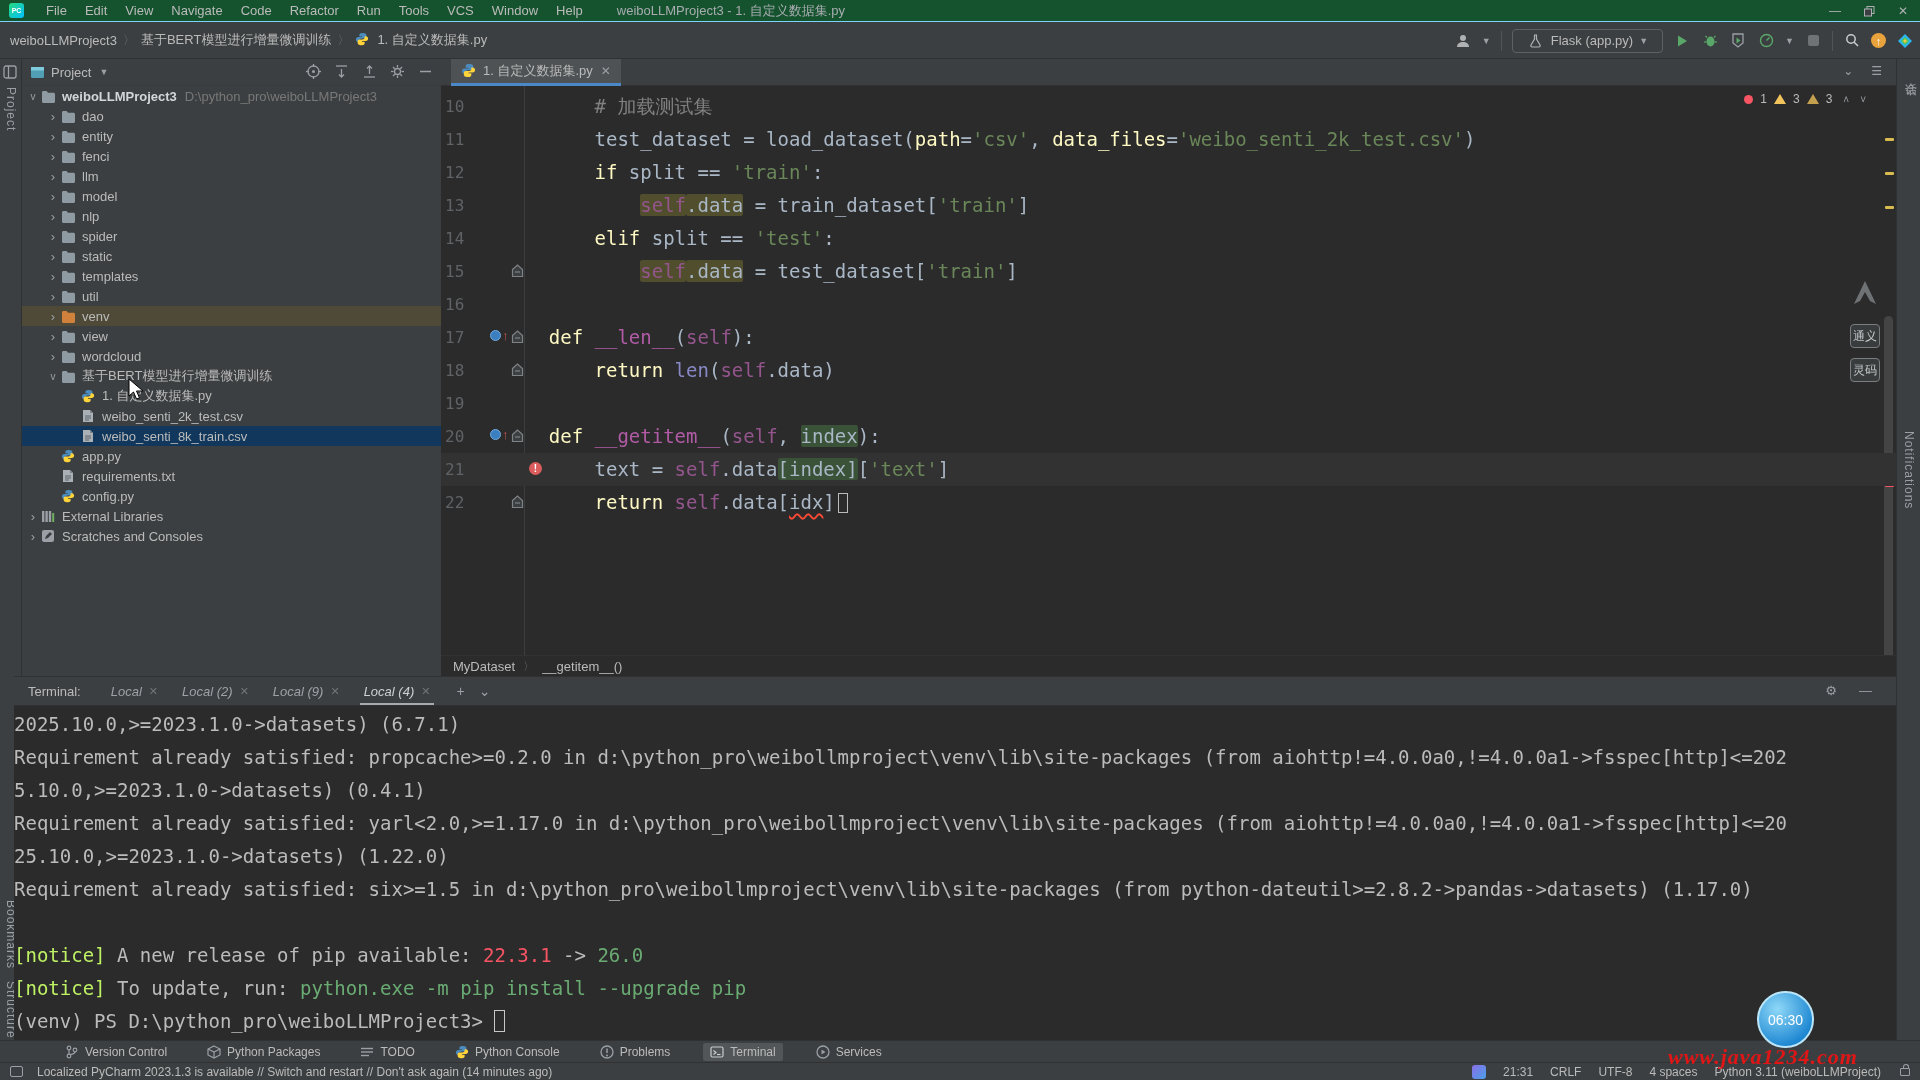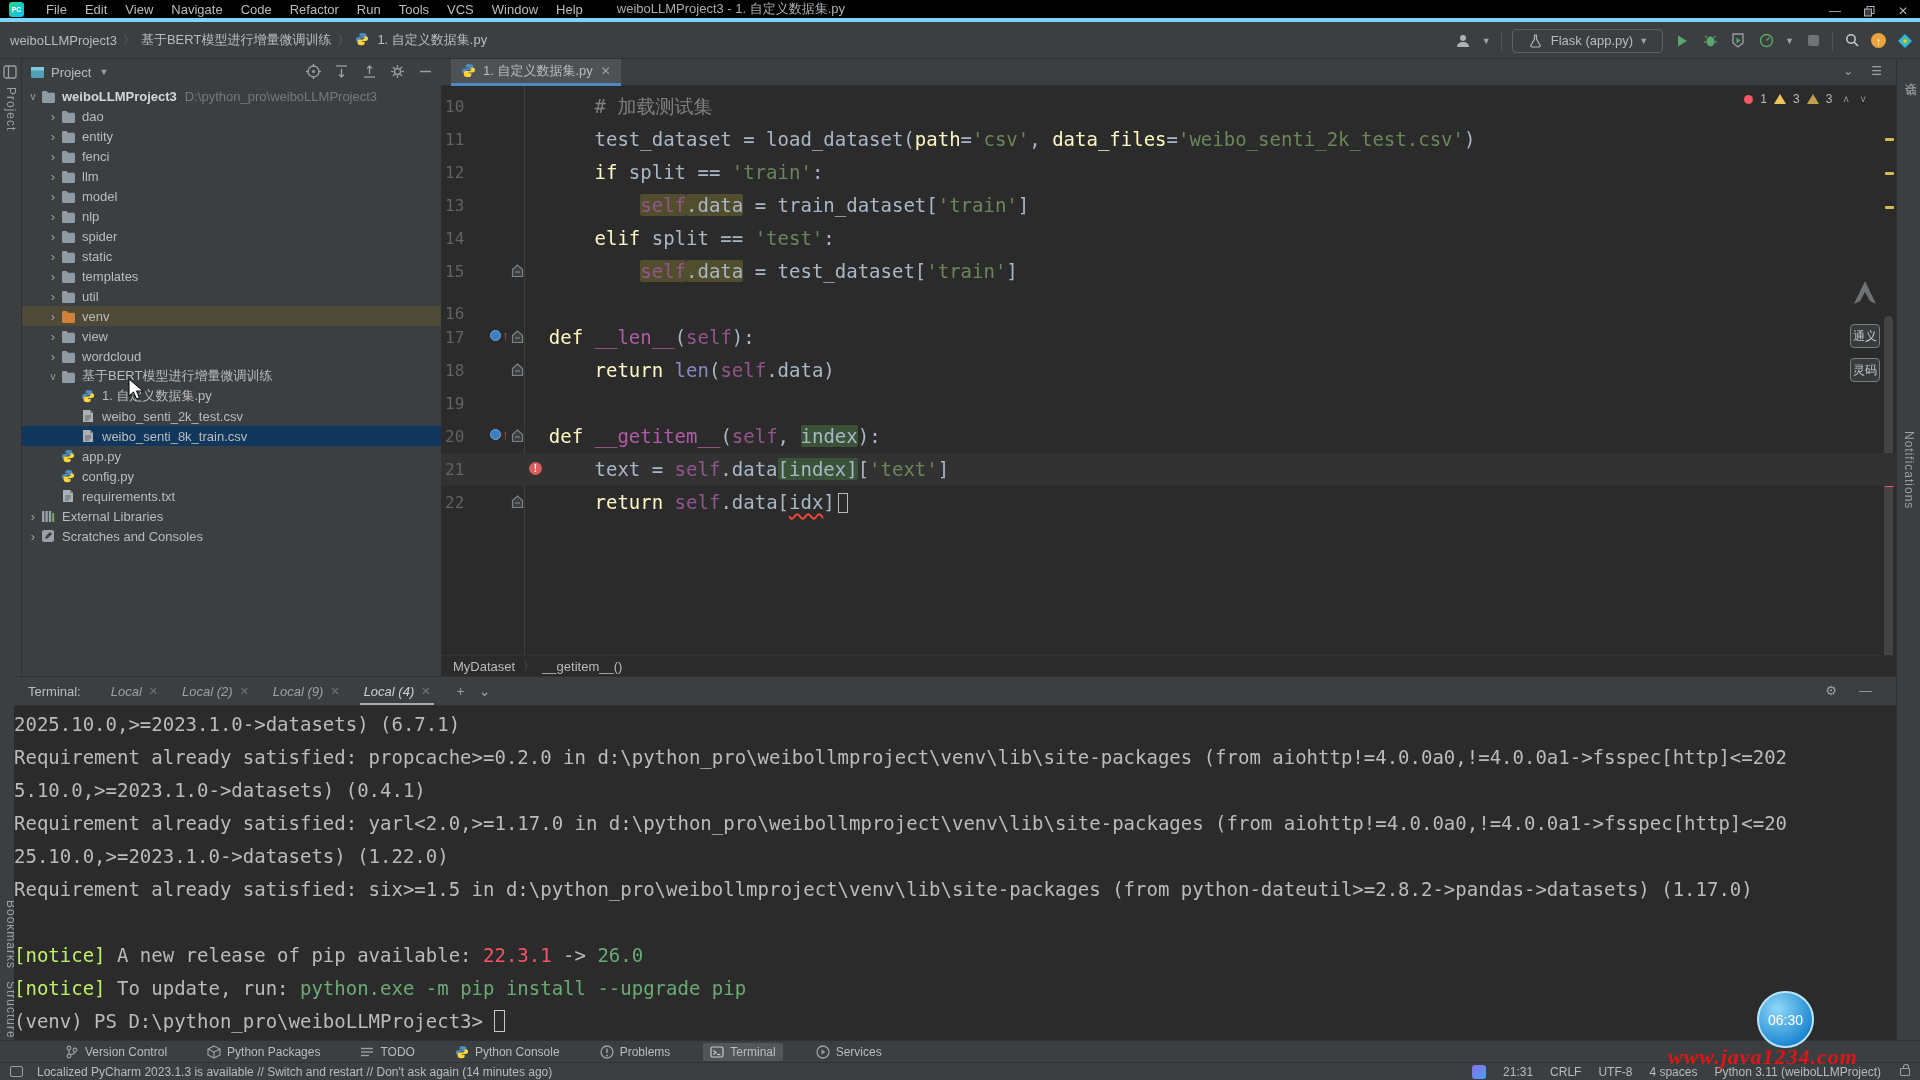--- a/index.html
+++ b/index.html
@@ -1,22 +1,22 @@
 <!DOCTYPE html>
 <html><head>
 <meta charset="utf-8">
 <style>
   * { margin:0; padding:0; box-sizing:border-box; }
   html,body { width:1920px; height:1080px; overflow:hidden; background:#2B2B2B;
     font-family:"Liberation Sans","DejaVu Sans",sans-serif; }
   #root { position:absolute; width:1920px; height:1080px; background:#3C3F41; }
 
   
-  .titlebar{position:absolute;left:0;top:0;width:1920px;height:22px;background:#000000;
-    display:flex;align-items:center;border-bottom:4px solid #7dd3fc;}
+  .titlebar{position:absolute;left:0;top:0;width:1920px;height:22px;background:#14532d;
+    display:flex;align-items:center;border-bottom:1px solid #7dd3fc;}
   .pc-logo{width:15px;height:15px;margin-left:9px;border-radius:3px;
     background:linear-gradient(135deg,#21D789 10%,#07C3F2 90%);
     color:#fff;font-size:7px;font-weight:bold;display:flex;align-items:center;justify-content:center;}
   .menus{display:flex;margin-left:14px;gap:2px;}
   .menu-item{color:#BBBBBB;font-size:13px;padding:2px 8px;cursor:default;}
   .win-title{color:#A8ACB0;font-size:13px;margin-left:26px;}
   .win-controls{position:absolute;right:0;top:0;height:22px;display:flex;}
   .win-btn{width:34px;height:22px;display:flex;align-items:center;justify-content:center;color:#AFB1B3;font-size:12px;}
 
   
@@ -497,41 +497,41 @@
             <svg width="14" height="14" viewBox="0 0 16 16">
               <path fill="#4B8BBE" d="M8 1C6 1 5 1.9 5 3.2V5h3v.8H3.6C2.1 5.8 1 6.9 1 8.5S2.1 11.2 3.6 11.2H5V9.6C5 8.2 6.2 7.4 7.6 7.4H11c1.2 0 2-.9 2-2.1V3.2C13 1.9 11.5 1 9.5 1H8z"></path>
               <path fill="#FFD43B" d="M8 15c2 0 3-.9 3-2.2V11H8v-.8h4.4c1.5 0 2.6-1.1 2.6-2.7S13.9 4.8 12.4 4.8H11v1.6c0 1.4-1.2 2.2-2.6 2.2H5c-1.2 0-2 .9-2 2.1v1.6C3 14.1 4.5 15 6.5 15H8z"></path>
             </svg>
           </span>
           <span class="t-label">app.py</span>
         </div>
         <div class="tree-row" style="padding-left: 24px;">
           <span class="chev"></span>
           <span class="t-ic">
-            <svg width="14" height="14" viewBox="0 0 16 16">
-              <path fill="#4B8BBE" d="M8 1C6 1 5 1.9 5 3.2V5h3v.8H3.6C2.1 5.8 1 6.9 1 8.5S2.1 11.2 3.6 11.2H5V9.6C5 8.2 6.2 7.4 7.6 7.4H11c1.2 0 2-.9 2-2.1V3.2C13 1.9 11.5 1 9.5 1H8z"></path>
-              <path fill="#FFD43B" d="M8 15c2 0 3-.9 3-2.2V11H8v-.8h4.4c1.5 0 2.6-1.1 2.6-2.7S13.9 4.8 12.4 4.8H11v1.6c0 1.4-1.2 2.2-2.6 2.2H5c-1.2 0-2 .9-2 2.1v1.6C3 14.1 4.5 15 6.5 15H8z"></path>
-            </svg>
-          </span>
-          <span class="t-label">config.py</span>
-        </div>
-        <div class="tree-row" style="padding-left: 24px;">
-          <span class="chev"></span>
-          <span class="t-ic">
             <svg width="12" height="14" viewBox="0 0 12 14">
               <path d="M1 1h7l3 3v9H1z" fill="#A9B0B6"></path>
               <path d="M8 1l3 3H8z" fill="#7E858B"></path>
               <g stroke="#5D646A" stroke-width="1">
                 <line x1="3" y1="7" x2="9" y2="7"></line>
                 <line x1="3" y1="9" x2="9" y2="9"></line>
                 <line x1="3" y1="11" x2="7" y2="11"></line>
               </g>
             </svg>
           </span>
           <span class="t-label">requirements.txt</span>
+        </div>
+        <div class="tree-row" style="padding-left: 24px;">
+          <span class="chev"></span>
+          <span class="t-ic">
+            <svg width="14" height="14" viewBox="0 0 16 16">
+              <path fill="#4B8BBE" d="M8 1C6 1 5 1.9 5 3.2V5h3v.8H3.6C2.1 5.8 1 6.9 1 8.5S2.1 11.2 3.6 11.2H5V9.6C5 8.2 6.2 7.4 7.6 7.4H11c1.2 0 2-.9 2-2.1V3.2C13 1.9 11.5 1 9.5 1H8z"></path>
+              <path fill="#FFD43B" d="M8 15c2 0 3-.9 3-2.2V11H8v-.8h4.4c1.5 0 2.6-1.1 2.6-2.7S13.9 4.8 12.4 4.8H11v1.6c0 1.4-1.2 2.2-2.6 2.2H5c-1.2 0-2 .9-2 2.1v1.6C3 14.1 4.5 15 6.5 15H8z"></path>
+            </svg>
+          </span>
+          <span class="t-label">config.py</span>
         </div>
         <div class="tree-row" style="padding-left: 4px;">
           <span class="chev" style="font-size: 13px;">›</span>
           <span class="t-ic">
             <svg width="14" height="14" viewBox="0 0 14 14">
               <g fill="#9AA0A6">
                 <rect x="1" y="2" width="2.4" height="11"></rect>
                 <rect x="4.4" y="2" width="2.4" height="11"></rect>
                 <rect x="7.8" y="2" width="2.4" height="11"></rect>
                 <rect x="11.2" y="4" width="2" height="9" fill="#6FAF5F"></rect>
@@ -616,21 +616,21 @@
           <pre class="codetext">        <span class="tk-k">elif</span><span class="tk-d"> split == </span><span class="tk-s">'test'</span><span class="tk-d">:</span></pre>
         </div>
         <div class="cline" style="top: 169px;">
           <span class="lnum">15</span>
           <span class="gut-fold"><svg width="13" height="14" viewBox="0 0 13 14">
               <path d="M1.5 5.5L6.5 1l5 4.5v7h-10z" fill="#3C3F41" stroke="#7F8386" stroke-width="1.2"></path>
               <line x1="4" y1="8" x2="9" y2="8" stroke="#7F8386" stroke-width="1.2"></line>
             </svg></span>
           <pre class="codetext">            <span class="tk-se tk-hl">self</span><span class="tk-d tk-hl">.data</span><span class="tk-d"> = test_dataset[</span><span class="tk-s">'train'</span><span class="tk-d">]</span></pre>
         </div>
-        <div class="cline" style="top: 211px;">
+        <div class="cline" style="top: 202px;">
           <span class="lnum">16</span>
           <pre class="codetext"></pre>
         </div>
         <div class="cline" style="top: 235px;">
           <span class="lnum">17</span>
           <span class="gut-ovr">
             <span class="ovr-dot"></span>
             <span class="ovr-arr">↑</span>
           </span>
           <span class="gut-fold"><svg width="13" height="14" viewBox="0 0 13 14">

